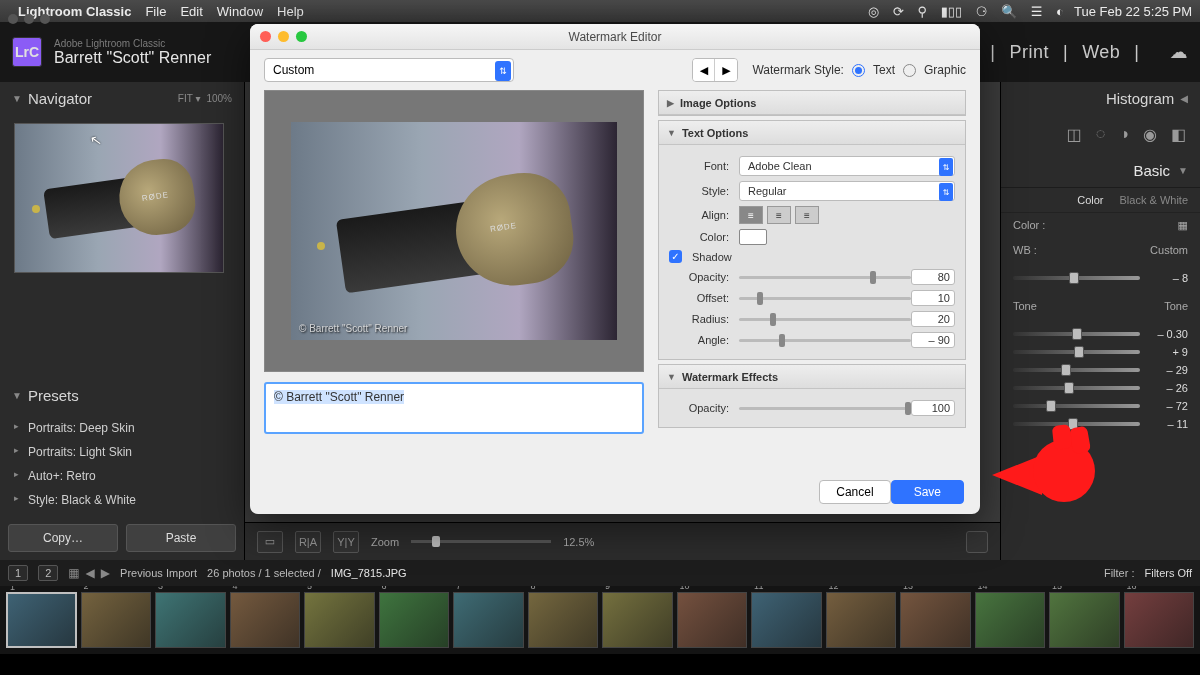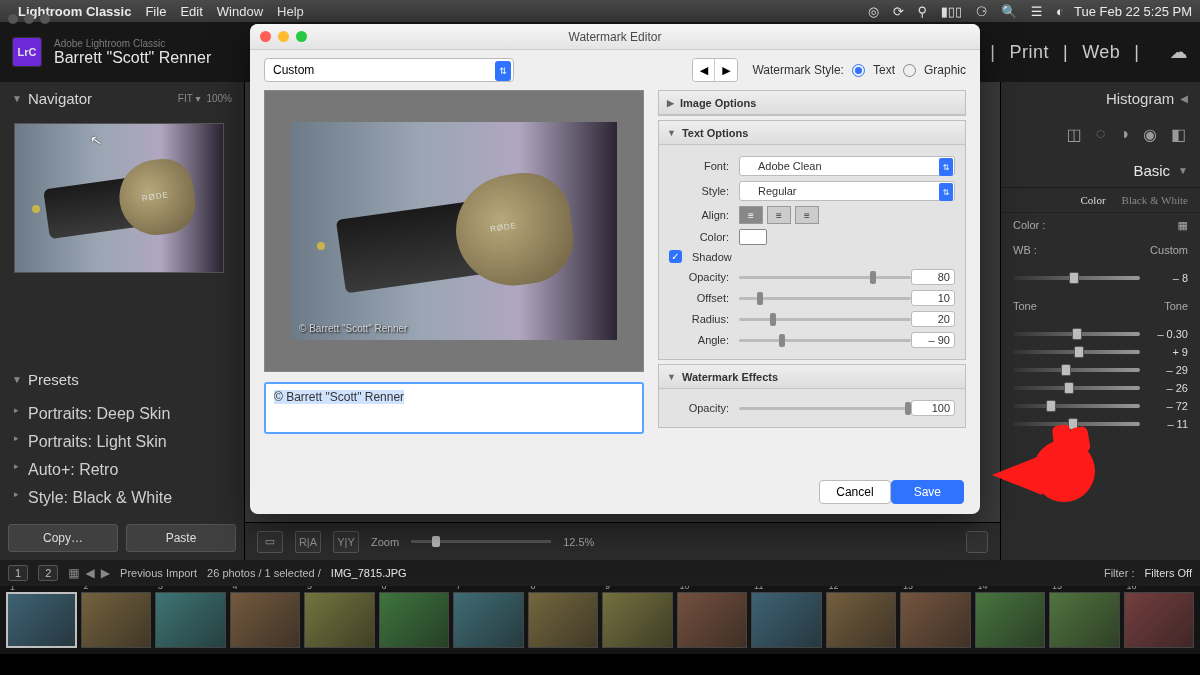--- a/index.html
+++ b/index.html
@@ -11,21 +11,21 @@
 .mac-menubar .app-name { font-weight: 600; margin-right: 14px; }
 .mac-menubar .menu-item { margin-right: 14px; }
 .mac-menubar .spacer { flex: 1; }
 .mac-menubar .tray span { margin-left: 10px; font-size: 13px; }
 .mac-menubar .clock { margin-left: 10px; }
 
 
 .lr-top { height: 60px; background: #171717; display: flex; align-items: center; padding: 0 12px; position: relative; }
 .traffic-dots { position: absolute; left: 8px; top: -8px; display: flex; gap: 6px; }
 .traffic-dots span { width: 10px; height: 10px; border-radius: 50%; background: #555; }
-.lr-logo { width: 30px; height: 30px; background: #6d28d9; border: 1px solid #333; border-radius: 3px; color: #e0e0e0; font-size: 11px; font-weight: 700; display: flex; align-items: center; justify-content: center; margin-right: 12px; }
+.lr-logo { width: 30px; height: 30px; background: #8b5cf6; border: 1px solid #333; border-radius: 3px; color: #e0e0e0; font-size: 14px; font-weight: 700; display: flex; align-items: center; justify-content: center; margin-right: 12px; }
 .lr-id .prod { color: #7c7c7c; font-size: 10px; }
 .lr-id .doc { color: #e6e6e6; font-size: 16px; }
 .lr-top .spacer { flex: 1; }
 .lr-top .modules { color: #c9c9c9; font-size: 18px; letter-spacing: 0.5px; display: flex; align-items: center; gap: 14px; }
 .lr-top .modules span { cursor: default; }
 .lr-top .cloud { color: #bdbdbd; font-size: 18px; margin-left: 16px; }
 
 
 .lr-main { display: flex; height: 478px; }
 .panel { background: #2b2b2b; color: #cfcfcf; }
@@ -41,31 +41,31 @@
 
 .nav-thumb { margin: 8px 14px; width: 210px; height: 150px; background: #111; border: 1px solid #555; display: flex; align-items: center; justify-content: center; overflow: hidden; }
 .mic-scene { width: 100%; height: 100%; position: relative; background: linear-gradient(90deg,#6d7a88 0%,#9aa6b3 40%,#b0a6c0 70%,#2c2533 100%); }
 .mic-body { position: absolute; left: 15%; top: 38%; width: 65%; height: 34%; background: linear-gradient(#1a1a1a,#3a3a3a); border-radius: 6px; transform: rotate(-8deg); }
 .mic-head { position: absolute; right: -10%; top: -28%; width: 55%; height: 150%; background: radial-gradient(circle at 40% 40%, #b8a87a, #6a5d3e); border-radius: 50% 40% 40% 50%; }
 .mic-head::after{content:"RØDE";position:absolute;left:30%;top:42%;font-size:8px;color:#ddd;letter-spacing:1px;}
 .mic-dot { position: absolute; left: 8%; top: 55%; width: 8px; height: 8px; background: #c8b44a; border-radius: 50%; }
 
 .panel-fill { flex: 1; }
 .preset-list { padding: 4px 0; }
-.preset-item { padding: 5px 14px 5px 28px; color: #cfcfcf; font-size: 16px; position: relative; }
+.preset-item { padding: 5px 14px 5px 28px; color: #cfcfcf; font-size: 12px; position: relative; }
 .preset-item::before { content: "▸"; position: absolute; left: 14px; top: 5px; color: #888; font-size: 9px; }
 .panel-buttons { display: flex; gap: 8px; padding: 8px; }
 .panel-buttons button { flex: 1; height: 28px; background: #404040; border: 1px solid #555; color: #ddd; border-radius: 3px; font-size: 12px; }
 
 
 .tool-row { display: flex; gap: 14px; padding: 10px 14px; color: #9a9a9a; font-size: 16px; justify-content: flex-end; }
 .basic-head { display: flex; align-items: center; justify-content: flex-end; padding: 8px 12px; font-size: 15px; color: #e6e6e6; border-bottom: 1px solid #1c1c1c; }
 .basic-head .tri { margin-left: 8px; color: #888; font-size: 10px; }
 .treat-row { display: flex; justify-content: flex-end; gap: 16px; padding: 6px 12px; font-size: 11px; border-bottom: 1px solid #222; }
-.treat-row span { color: #888; font-family: Liberation Serif, serif; }
+.treat-row span { color: #888; }
 .treat-row .active { color: #ddd; }
 .wb-row, .tone-row-head { display: flex; justify-content: space-between; padding: 6px 12px; font-size: 11px; color: #aaa; }
 .sliders { padding: 4px 12px; }
 .slider-line { display: flex; align-items: center; gap: 8px; margin: 6px 0; }
 .slider-track { flex: 1; height: 4px; background: linear-gradient(90deg,#333,#999); border-radius: 2px; position: relative; }
 .slider-pip { position: absolute; top: -4px; width: 10px; height: 12px; background: #bdbdbd; border: 1px solid #555; border-radius: 2px; transform: translateX(-50%); }
 .slider-val { width: 40px; text-align: right; font-size: 11px; color: #ddd; }
 .panel-buttons.right button { background: #3e3e3e; }
 
 
@@ -113,21 +113,21 @@
 .text-entry { height: 52px; border: 2px solid #5aa3ff; background: #fff; border-radius: 3px; padding: 6px 8px; font-size: 12px; color: #333; }
 .text-entry span { background: #cfe3ff; }
 
 .opts-col { flex: 1; display: flex; flex-direction: column; gap: 4px; }
 .section { border: 1px solid #bfbfbf; background: #e3e3e3; }
 .section .sect-head { height: 24px; background: linear-gradient(#eee,#ddd); border-bottom: 1px solid #c4c4c4; display: flex; align-items: center; padding: 0 8px; font-size: 11px; font-weight: 600; color: #333; gap: 6px; }
 .sect-head .disc { font-size: 9px; color: #666; }
 .sect-body { padding: 6px 10px; font-size: 11px; color: #333; }
 .opt-row { display: flex; align-items: center; margin: 5px 0; }
 .opt-row label { width: 60px; text-align: right; margin-right: 10px; color: #333; }
-.opt-select { flex: 1; height: 20px; background: #fff; border: 1px solid #bbb; border-radius: 3px; padding: 0 18px; font-size: 11px; display: flex; align-items: center; position: relative; }
+.opt-select { flex: 1; height: 20px; background: #fff; border: 1px solid #bbb; border-radius: 3px; padding: 0 8px; font-size: 11px; display: flex; align-items: center; position: relative; }
 .opt-select .dd-arrows { position: absolute; right: 1px; top: 1px; width: 14px; height: 18px; background: #2f73ff; border-radius: 2px; color: #fff; font-size: 8px; display: flex; align-items: center; justify-content: center; }
 .align-btns { display: flex; gap: 4px; }
 .align-btns span { width: 24px; height: 18px; border: 1px solid #999; background: #ccc; display: inline-flex; align-items: center; justify-content: center; font-size: 10px; }
 .align-btns span.on { background: #888; color: #fff; }
 .color-swatch { width: 28px; height: 16px; border: 1px solid #888; background: #fff; border-radius: 2px; }
 .shadow-head { display: flex; align-items: center; gap: 10px; margin: 4px 0 6px; }
 .cb { width: 13px; height: 13px; border-radius: 3px; background: #2f73ff; display: inline-flex; align-items: center; justify-content: center; color: #fff; font-size: 10px; }
 .opt-slider { flex: 1; display: flex; align-items: center; gap: 0; }
 .os-track { flex: 1; height: 3px; background: #bbb; border-radius: 2px; position: relative; }
 .os-pip { position: absolute; top: -5px; width: 6px; height: 13px; background: #888; border-radius: 2px; transform: translateX(-50%); }

